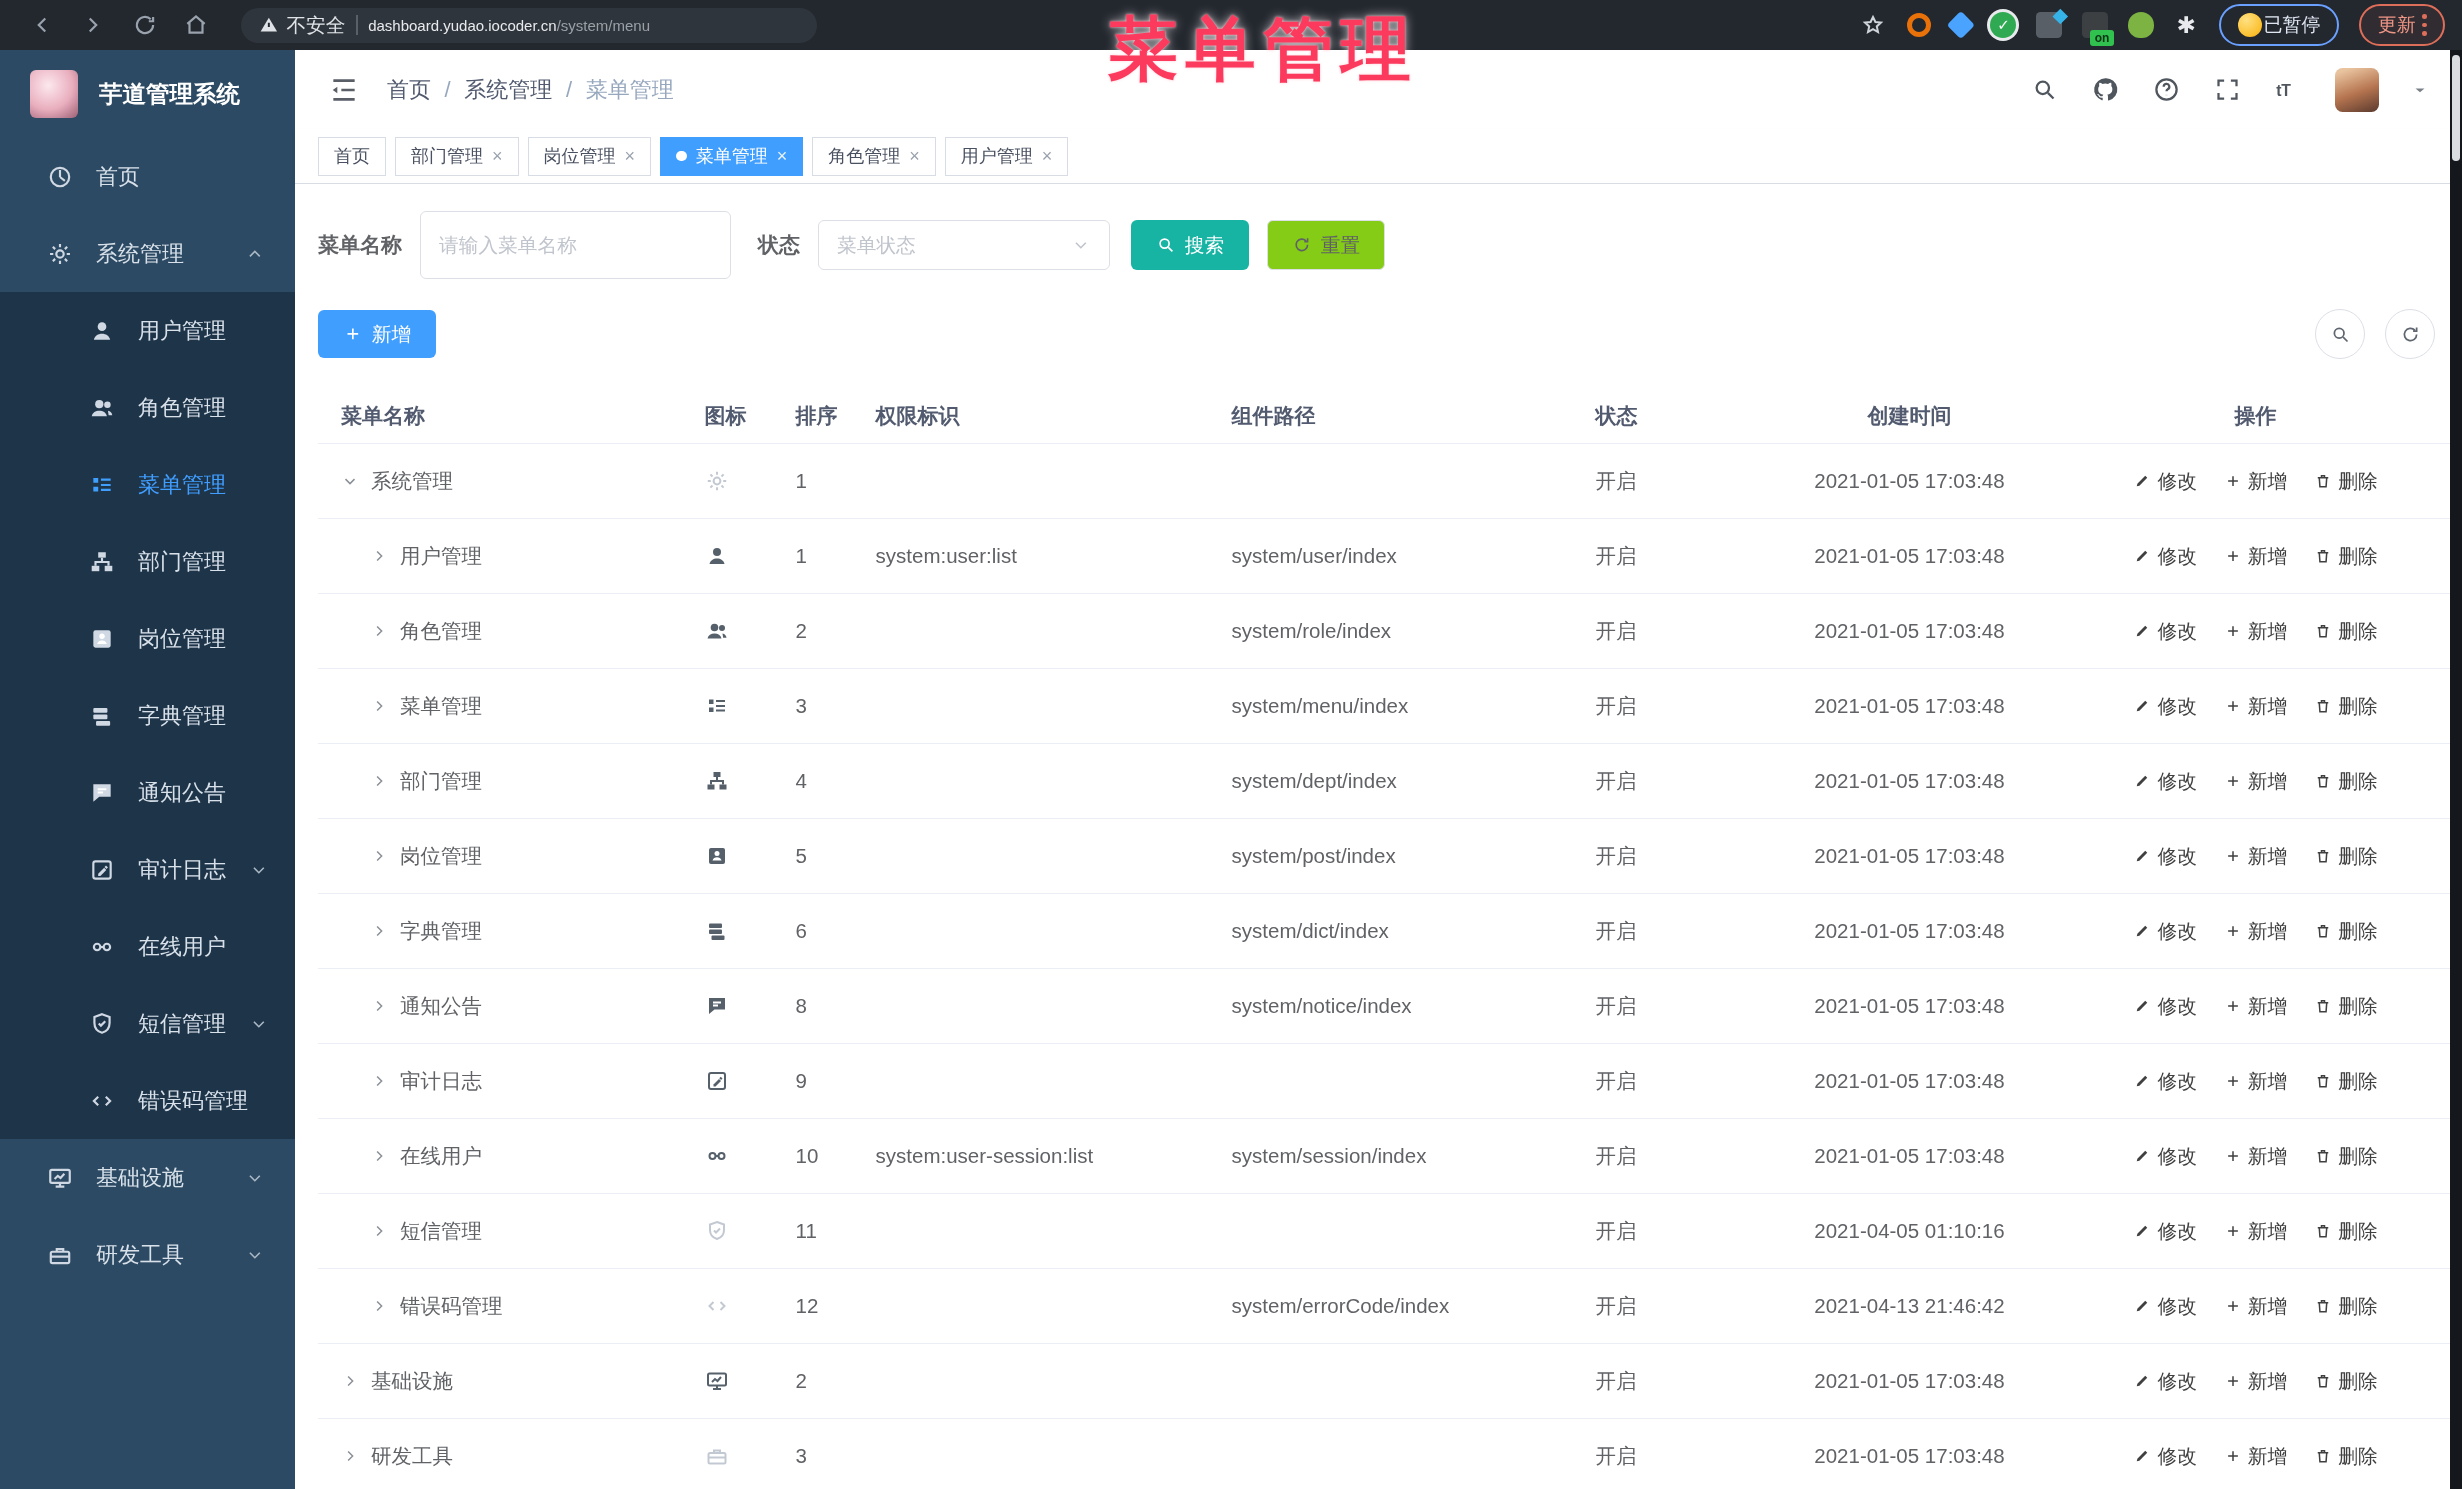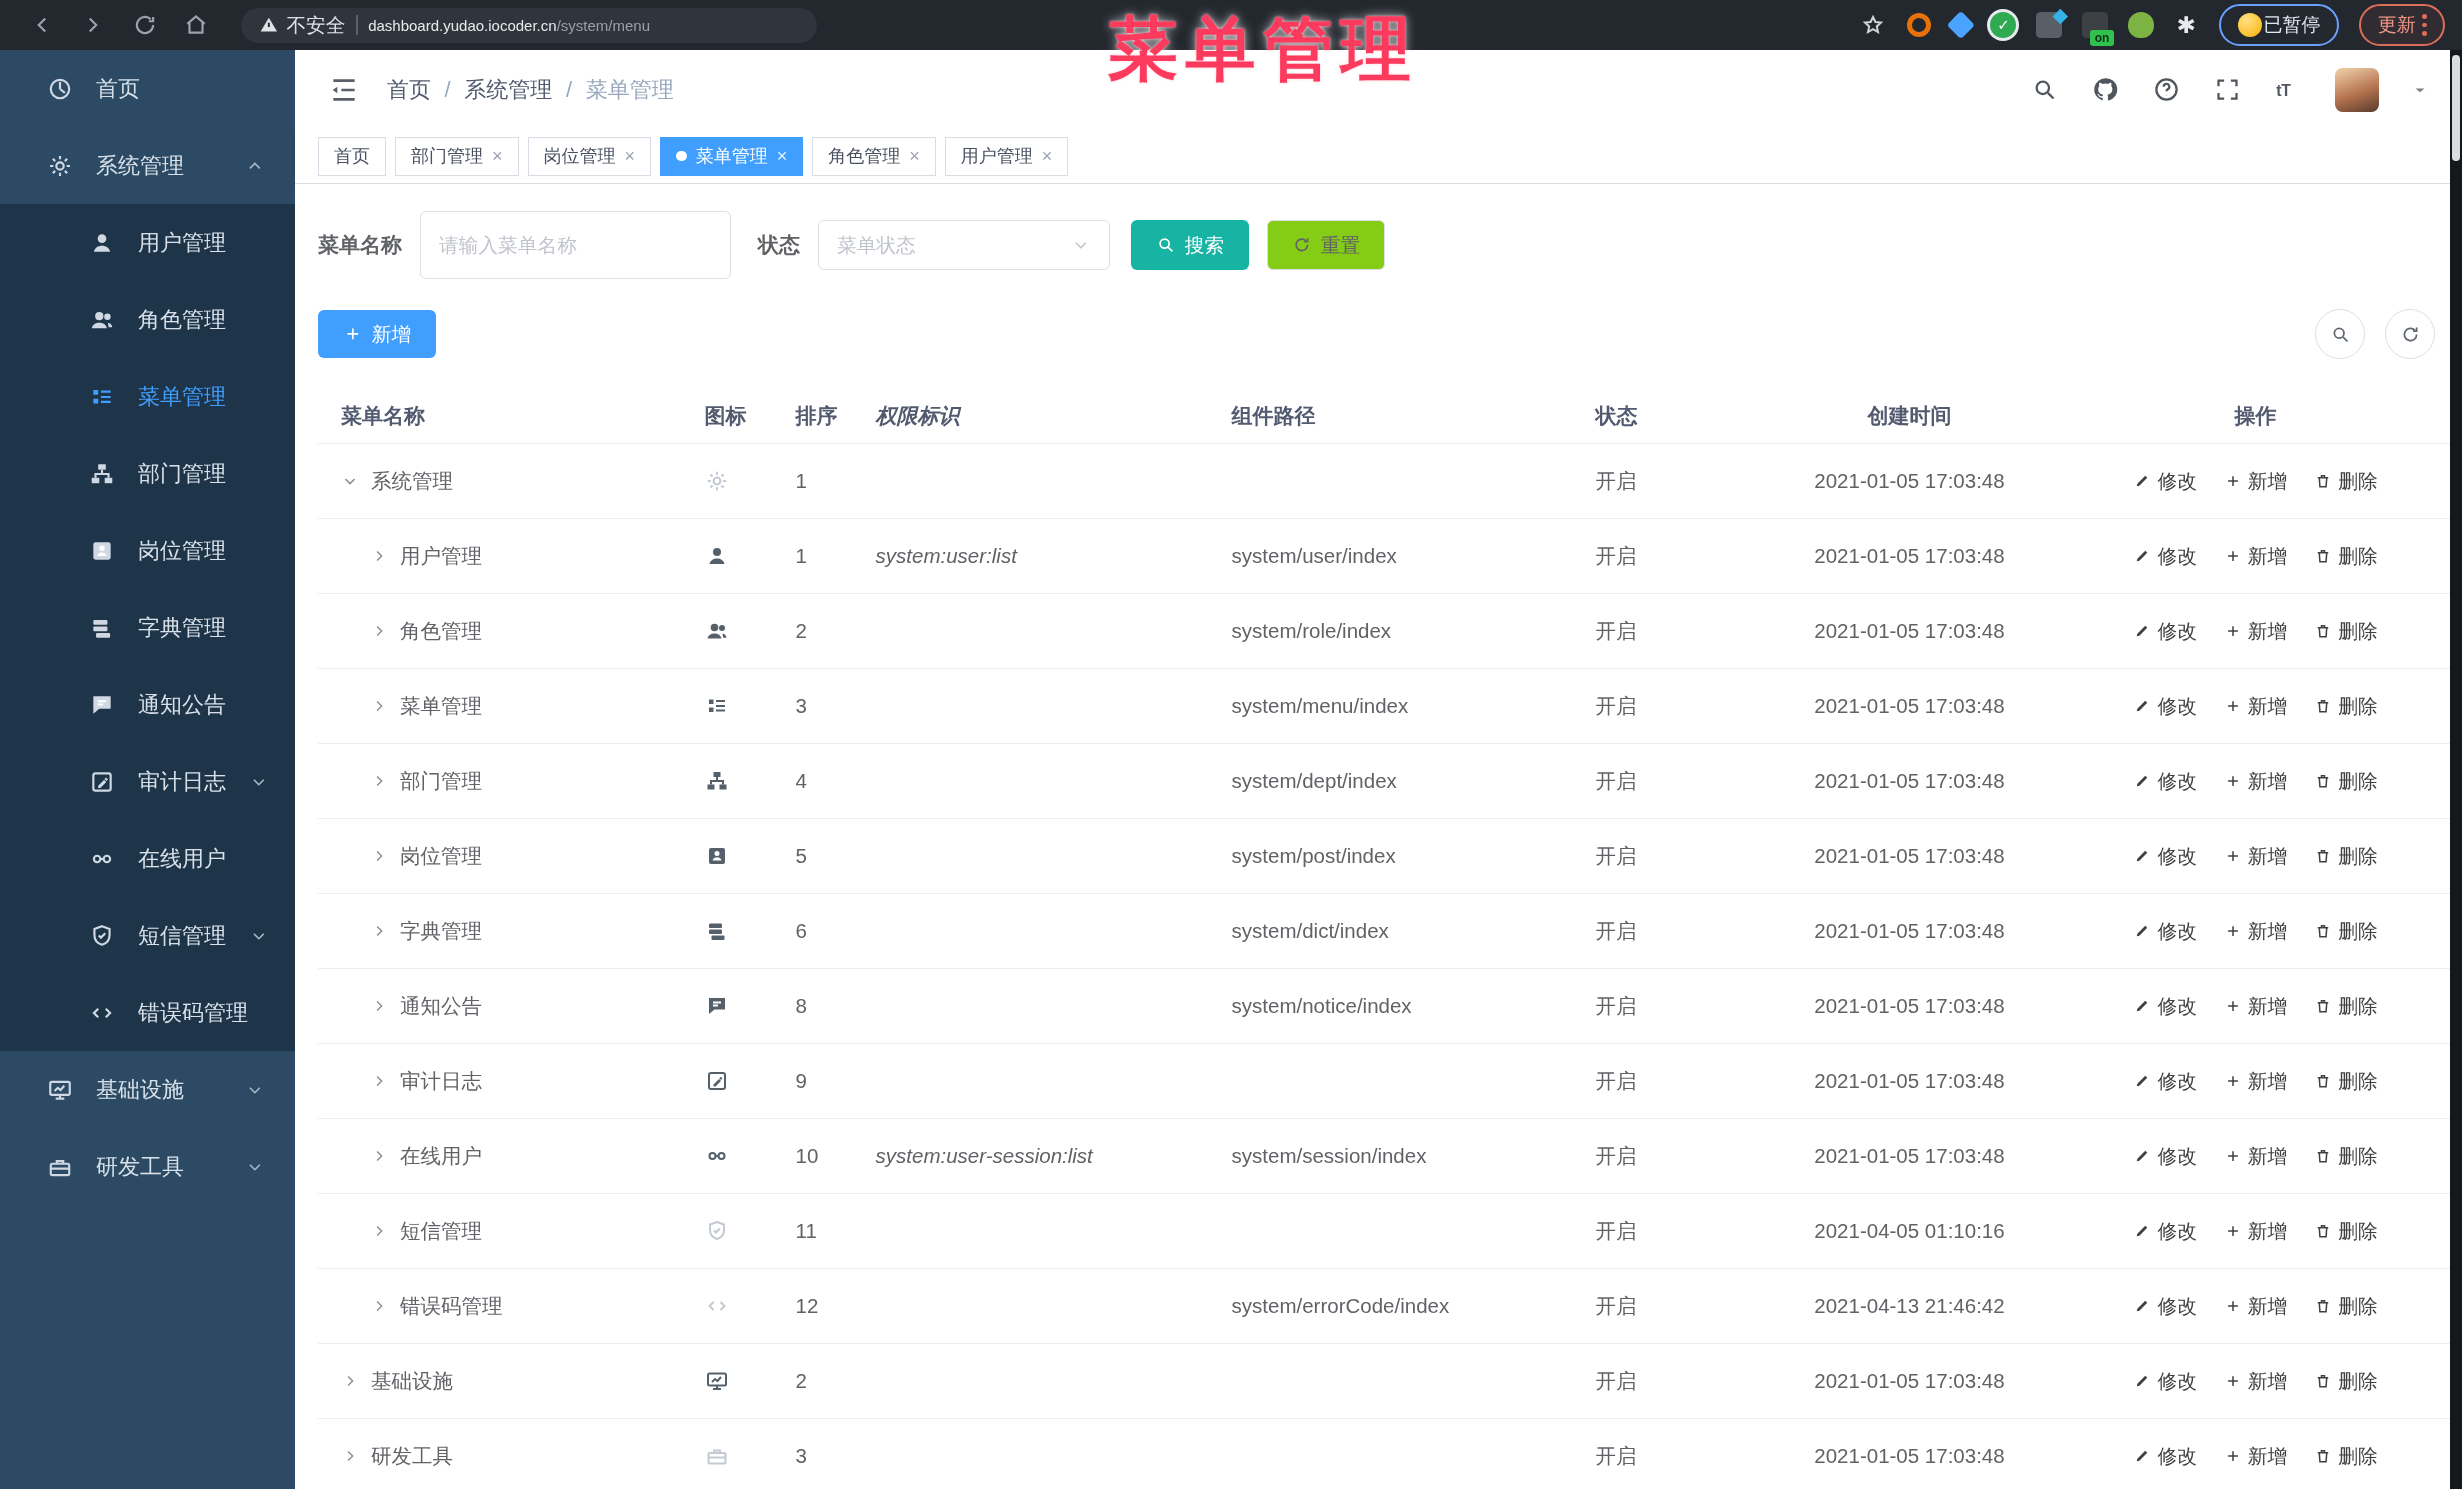--- a/index.html
+++ b/index.html
@@ -105,21 +105,21 @@
   .tr.thead { height:55px; font-size:21px; font-weight:bold; color:#515a6e; }
   .c { padding:0 7.6px; overflow:hidden; white-space:nowrap; }
   .c-name { width:379px; flex:0 0 379px; display:flex; align-items:center; gap:12px; padding-left:23px; }
   .c-name.lvl1 { padding-left:52px; }
   .c-name .chev { width:18px; height:18px; color:#8a9097; flex:0 0 auto; display:flex; }
   .c-name .chev svg { width:18px; height:18px; }
   .c-icon { width:91px; flex:0 0 91px; display:flex; }
   .c-icon svg { width:24px; height:24px; color:#55606b; }
   .c-icon.light svg { color:#c3c9d2; }
   .c-sort { width:80px; flex:0 0 80px; }
-  .c-perm { width:356px; flex:0 0 356px;font-style:italic; }
+  .c-perm { width:356px; flex:0 0 356px; }
   .c-path { width:364px; flex:0 0 364px; }
   .c-status { width:170px; flex:0 0 170px; }
   .c-time { width:303px; flex:0 0 303px; text-align:center; }
   .c-ops { flex:1; display:flex; justify-content:center; gap:27px; }
   .op { display:inline-flex; align-items:center; gap:6px; color:#404040; font-size:19.7px; cursor:pointer; }
   .op svg { width:18px; height:18px; }
 
   .page-scrollbar { position:absolute; right:0; top:50px; bottom:0; width:12px; background:#14171b; z-index:40; }
   .page-scrollbar .thumb { position:absolute; top:4.5px; left:2.3px; width:7.6px; height:106px; border-radius:3.8px; background:#dadce0; }
 </style>
@@ -186,20 +186,24 @@
           </span>
         </span>
     </div>
   </div>
 
   <div class="watermark">菜单管理</div>
 
   <div class="app">
 
     <aside class="sidebar">
+      <div class="logo-row">
+        <span class="logo-img"></span>
+        <span class="logo-title">芋道管理系统</span>
+      </div>
       <nav id="side-nav">
           <div class="side-item">
             <span class="s-icon">
               <svg class="" viewBox="0 0 24 24" fill="none" stroke="currentColor" stroke-width="2">
                 <circle cx="12" cy="12" r="8.5"></circle>
                 <path d="M12 12V5.5M12 12l4.5 3.5"></path>
               </svg>
             </span>
             <span class="s-label">首页</span>
           </div>

